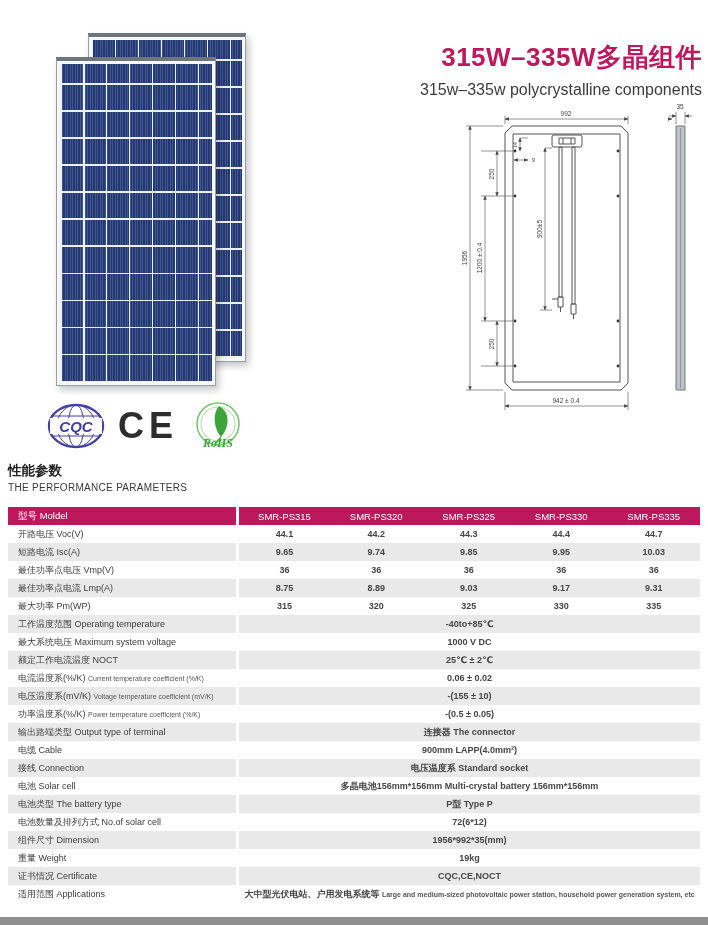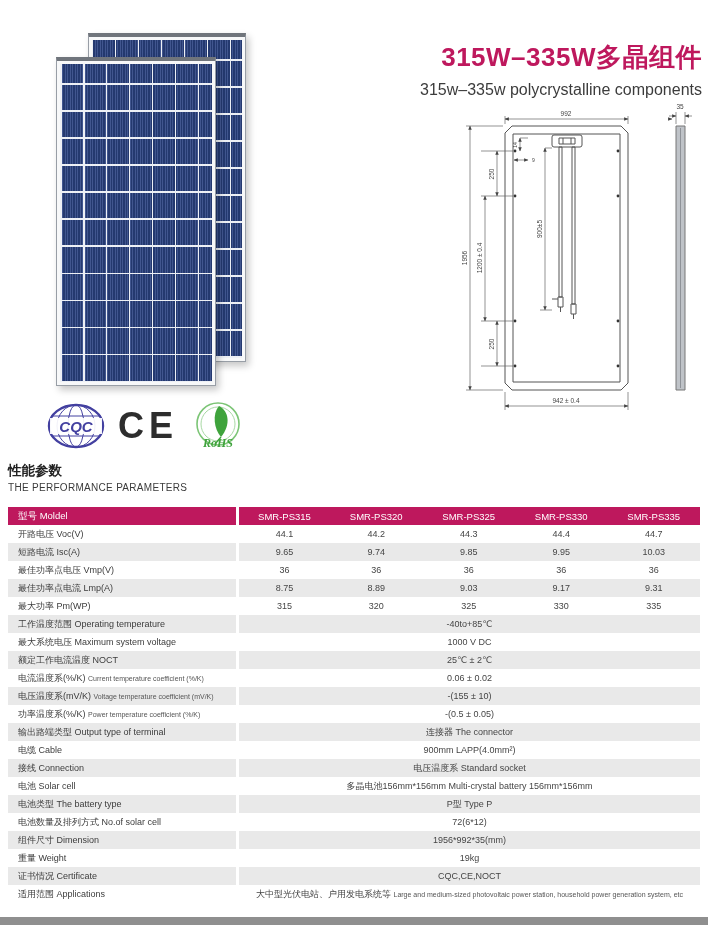--- a/index.html
+++ b/index.html
@@ -37,21 +37,21 @@
   .section-title{position:absolute;left:8px;top:462px;}
   .section-title .cn{font-size:13.5px;font-weight:bold;color:#222;}
   .section-title .en{font-size:10px;color:#3a3a3a;margin-top:2px;letter-spacing:.3px;}
   
   table.spec{position:absolute;left:8px;top:507px;width:692px;border-collapse:collapse;table-layout:fixed;}
   table.spec th,table.spec td{height:18px;padding:0;font-weight:normal;vertical-align:middle;}
   table.spec thead th{background:#be185d;color:#fff;font-size:9.5px;}
   table.spec th.label{width:218px;text-align:left;padding-left:10px;border-right:3px solid #fff;}
   table.spec th.mcol{text-align:center;}
   table.spec td.label{text-align:left;padding-left:10px;font-size:9px;color:#3c3c3c;border-right:3px solid #fff;white-space:nowrap;overflow:hidden;}
-  table.spec td.val{text-align:center;font-size:9px;color:#454545;}
+  table.spec td.val{text-align:center;font-size:9px;color:#454545;font-weight:bold;}
   table.spec tbody tr:nth-child(even) td{background:#e9e9e9;}
   table.spec tbody tr:nth-child(odd) td{background:#fff;}
   .sm{font-size:7px;color:#555;}
   
   .footer-bar{position:absolute;left:0;top:917px;width:708px;height:8px;background:#8f8f8f;}
 </style>
 </head>
 <body>
 
 <div class="page">

